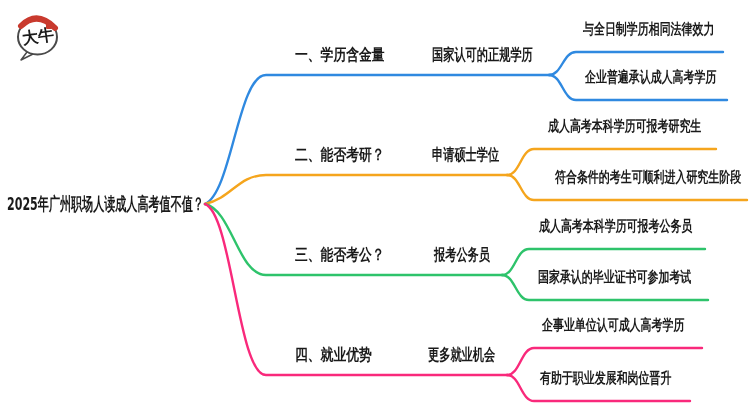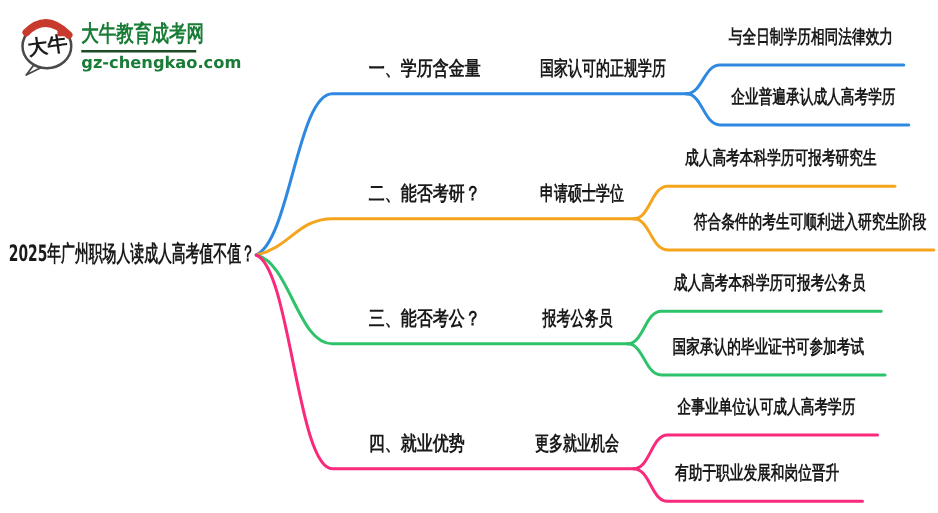--- a/index.html
+++ b/index.html
@@ -61,25 +61,20 @@
   </svg>
 
   <div class="logo">
     <svg class="logo-icon" viewBox="0 0 47 48">
       <path d="M13,39 L7,47 L19,41 Z" fill="#ffffff" stroke="#4a4a4a" stroke-width="1.5" stroke-linejoin="round"></path>
       <ellipse cx="23.5" cy="24" rx="19.5" ry="17.5" fill="#ffffff" stroke="#4a4a4a" stroke-width="2"></ellipse>
       <path d="M7,13 Q23,-3 41,15" fill="none" stroke="#C93A2E" stroke-width="6" stroke-linecap="round"></path>
       <rect x="32" y="10" width="6" height="6" rx="1" fill="#C93A2E"></rect>
       <text x="9" y="31" font-size="16" font-weight="bold" fill="#1a1a1a" font-family="DejaVu Sans, sans-serif" transform="rotate(-8 9 31)">大牛</text>
     </svg>
-    <div class="logo-text">
-      <div class="logo-name">大牛教育成考网</div>
-      <div class="logo-divider"></div>
-      <div class="logo-url">gz-chengkao.com</div>
-    </div>
   </div>
 
   <div class="label root-label" style="left:7px; top:193px;">2025年广州职场人读成人高考值不值？</div>
 
   <div class="label l1-label" style="left:295px; top:45px;">一、学历含金量</div>
   <div class="label l2-label" style="left:432px; top:45px;">国家认可的正规学历</div>
   <div class="label leaf-label" style="left:583px; top:20px;">与全日制学历相同法律效力</div>
   <div class="label leaf-label" style="left:585px; top:68px;">企业普遍承认成人高考学历</div>
 
   <div class="label l1-label" style="left:295px; top:145px;">二、能否考研？</div>

